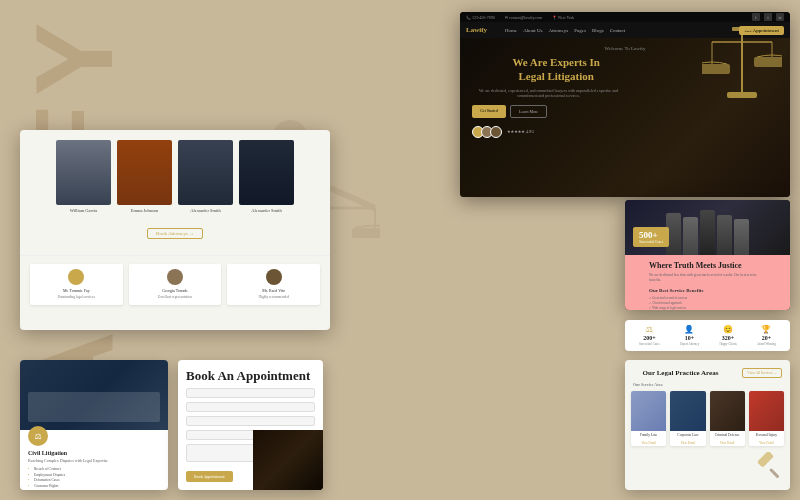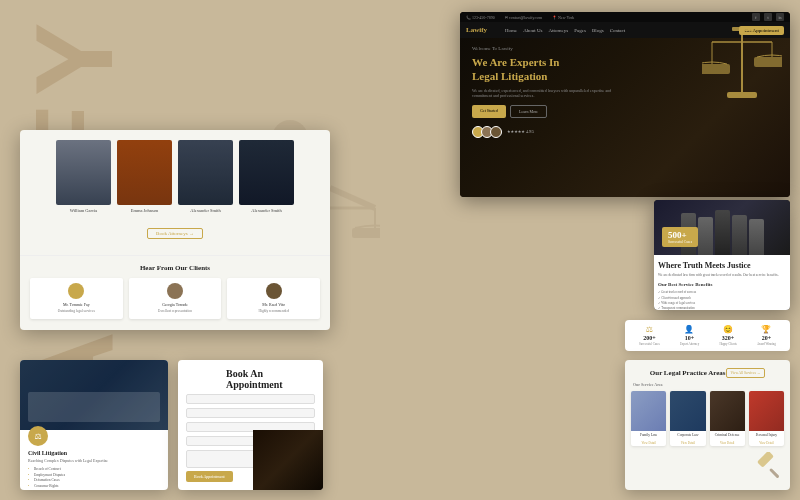--- a/index.html
+++ b/index.html
@@ -125,20 +125,21 @@
       font-size: 5px;
       padding: 2px 5px;
       border-radius: 2px;
     }
 
     
     .mock-hero {
       padding: 8px 12px;
       position: relative;
       flex: 1;
+      text-align: center;
     }
 
     .mock-hero-tag {
       font-size: 5px;
       color: #888;
       margin-bottom: 4px;
     }
 
     .mock-hero-title {
       font-size: 11px;
@@ -295,21 +296,21 @@
       text-align: center;
       margin-top: 2px;
       line-height: 1.4;
     }
 
     
     .screenshot-right-mid {
       position: absolute;
       right: 10px;
       top: 200px;
-      width: 136px;
+      width: 165px;
       height: 110px;
       background: #1a1a1a;
       border-radius: 4px;
       overflow: hidden;
       box-shadow: 0 4px 20px rgba(0,0,0,0.4);
     }
 
     
     .screenshot-bottom-left {
       position: absolute;
@@ -389,25 +390,24 @@
       bottom: 10px;
       width: 145px;
       height: 130px;
       background: #fff;
       border-radius: 4px;
       overflow: hidden;
       box-shadow: 0 4px 15px rgba(0,0,0,0.25);
     }
 
     .mock-appt-title {
-      font-size: 10px;
+      font-size: 13px;
       font-weight: bold;
       color: #222;
       padding: 8px 8px 4px;
-      margin-left: 40px;
     }
 
     .mock-appt-form {
       padding: 0 8px;
     }
 
     .mock-form-field {
       height: 10px;
       background: #f5f5f5;
       border: 1px solid #ddd;
@@ -443,23 +443,24 @@
       width: 165px;
       height: 130px;
       background: #f5f5f0;
       border-radius: 4px;
       overflow: hidden;
       box-shadow: 0 4px 15px rgba(0,0,0,0.25);
     }
 
     .mock-areas-header {
       display: flex;
-      justify-content: center;
+      justify-content: flex-end;
       align-items: center;
       padding: 8px 8px 4px;
+      gap: 24px;
     }
 
     .mock-areas-title {
       font-size: 7px;
       font-weight: bold;
       color: #222;
     }
 
     .mock-areas-btn {
       font-size: 3.5px;
@@ -700,21 +701,20 @@
           <div class="mock-expert-photo p4"></div>
           <div class="mock-expert-name">Alexander Smith</div>
         </div>
       </div>
       <div style="text-align:center; margin-bottom:6px;">
         <span style="font-size:5px; color:#c8a84b; border:1px solid #c8a84b; padding:2px 8px; border-radius:2px;">Book Attorneys →</span>
       </div>
     </div>
 
     <div class="mock-testimonials">
-      <div class="mock-testimonials-title">Hear From Our Clients</div>
       <div class="mock-testimonials-grid">
         <div class="mock-testimonial">
           <div class="mock-t-avatar"></div>
           <div class="mock-t-name">Mr. Tommie Fay</div>
           <div class="mock-t-text">Outstanding legal services</div>
         </div>
         <div class="mock-testimonial">
           <div class="mock-t-avatar" style="background:#8b7355;"></div>
           <div class="mock-t-name">Georgia Torrade</div>
           <div class="mock-t-text">Excellent representation</div>
@@ -740,21 +740,21 @@
         <div style="width:15px;height:40px;background:linear-gradient(180deg,#555 0%,#333 100%);border-radius:2px 2px 0 0;"></div>
         <div style="width:15px;height:36px;background:linear-gradient(180deg,#666 0%,#444 100%);border-radius:2px 2px 0 0;"></div>
       </div>
 
       <div style="position:absolute;bottom:8px;left:8px;background:#c8a84b;padding:3px 6px;border-radius:2px;">
         <div style="font-size:9px;font-weight:bold;color:#fff;">500+</div>
         <div style="font-size:3.5px;color:rgba(255,255,255,0.9);">Successful Cases</div>
       </div>
     </div>
 
-    <div style="padding:6px 4px;background:#ffffff;">
+    <div style="padding:6px 24px;background:#fca5a5;">
       <div style="font-size:8px;font-weight:bold;color:#222;margin-bottom:3px;">Where Truth Meets Justice</div>
       <div style="font-size:3.5px;color:#666;margin-bottom:4px;line-height:1.5;">We are dedicated law firm with great track record of results. Our best service benefits.</div>
       <div style="font-size:5px;font-weight:bold;color:#333;margin-bottom:3px;">Our Best Service Benefits</div>
       <div style="font-size:3px;color:#666;line-height:1.8;">
         ✓ Great track record of success<br>
         ✓ Client-focused approach<br>
         ✓ Wide range of legal services<br>
         ✓ Transparent communication
       </div>
 

